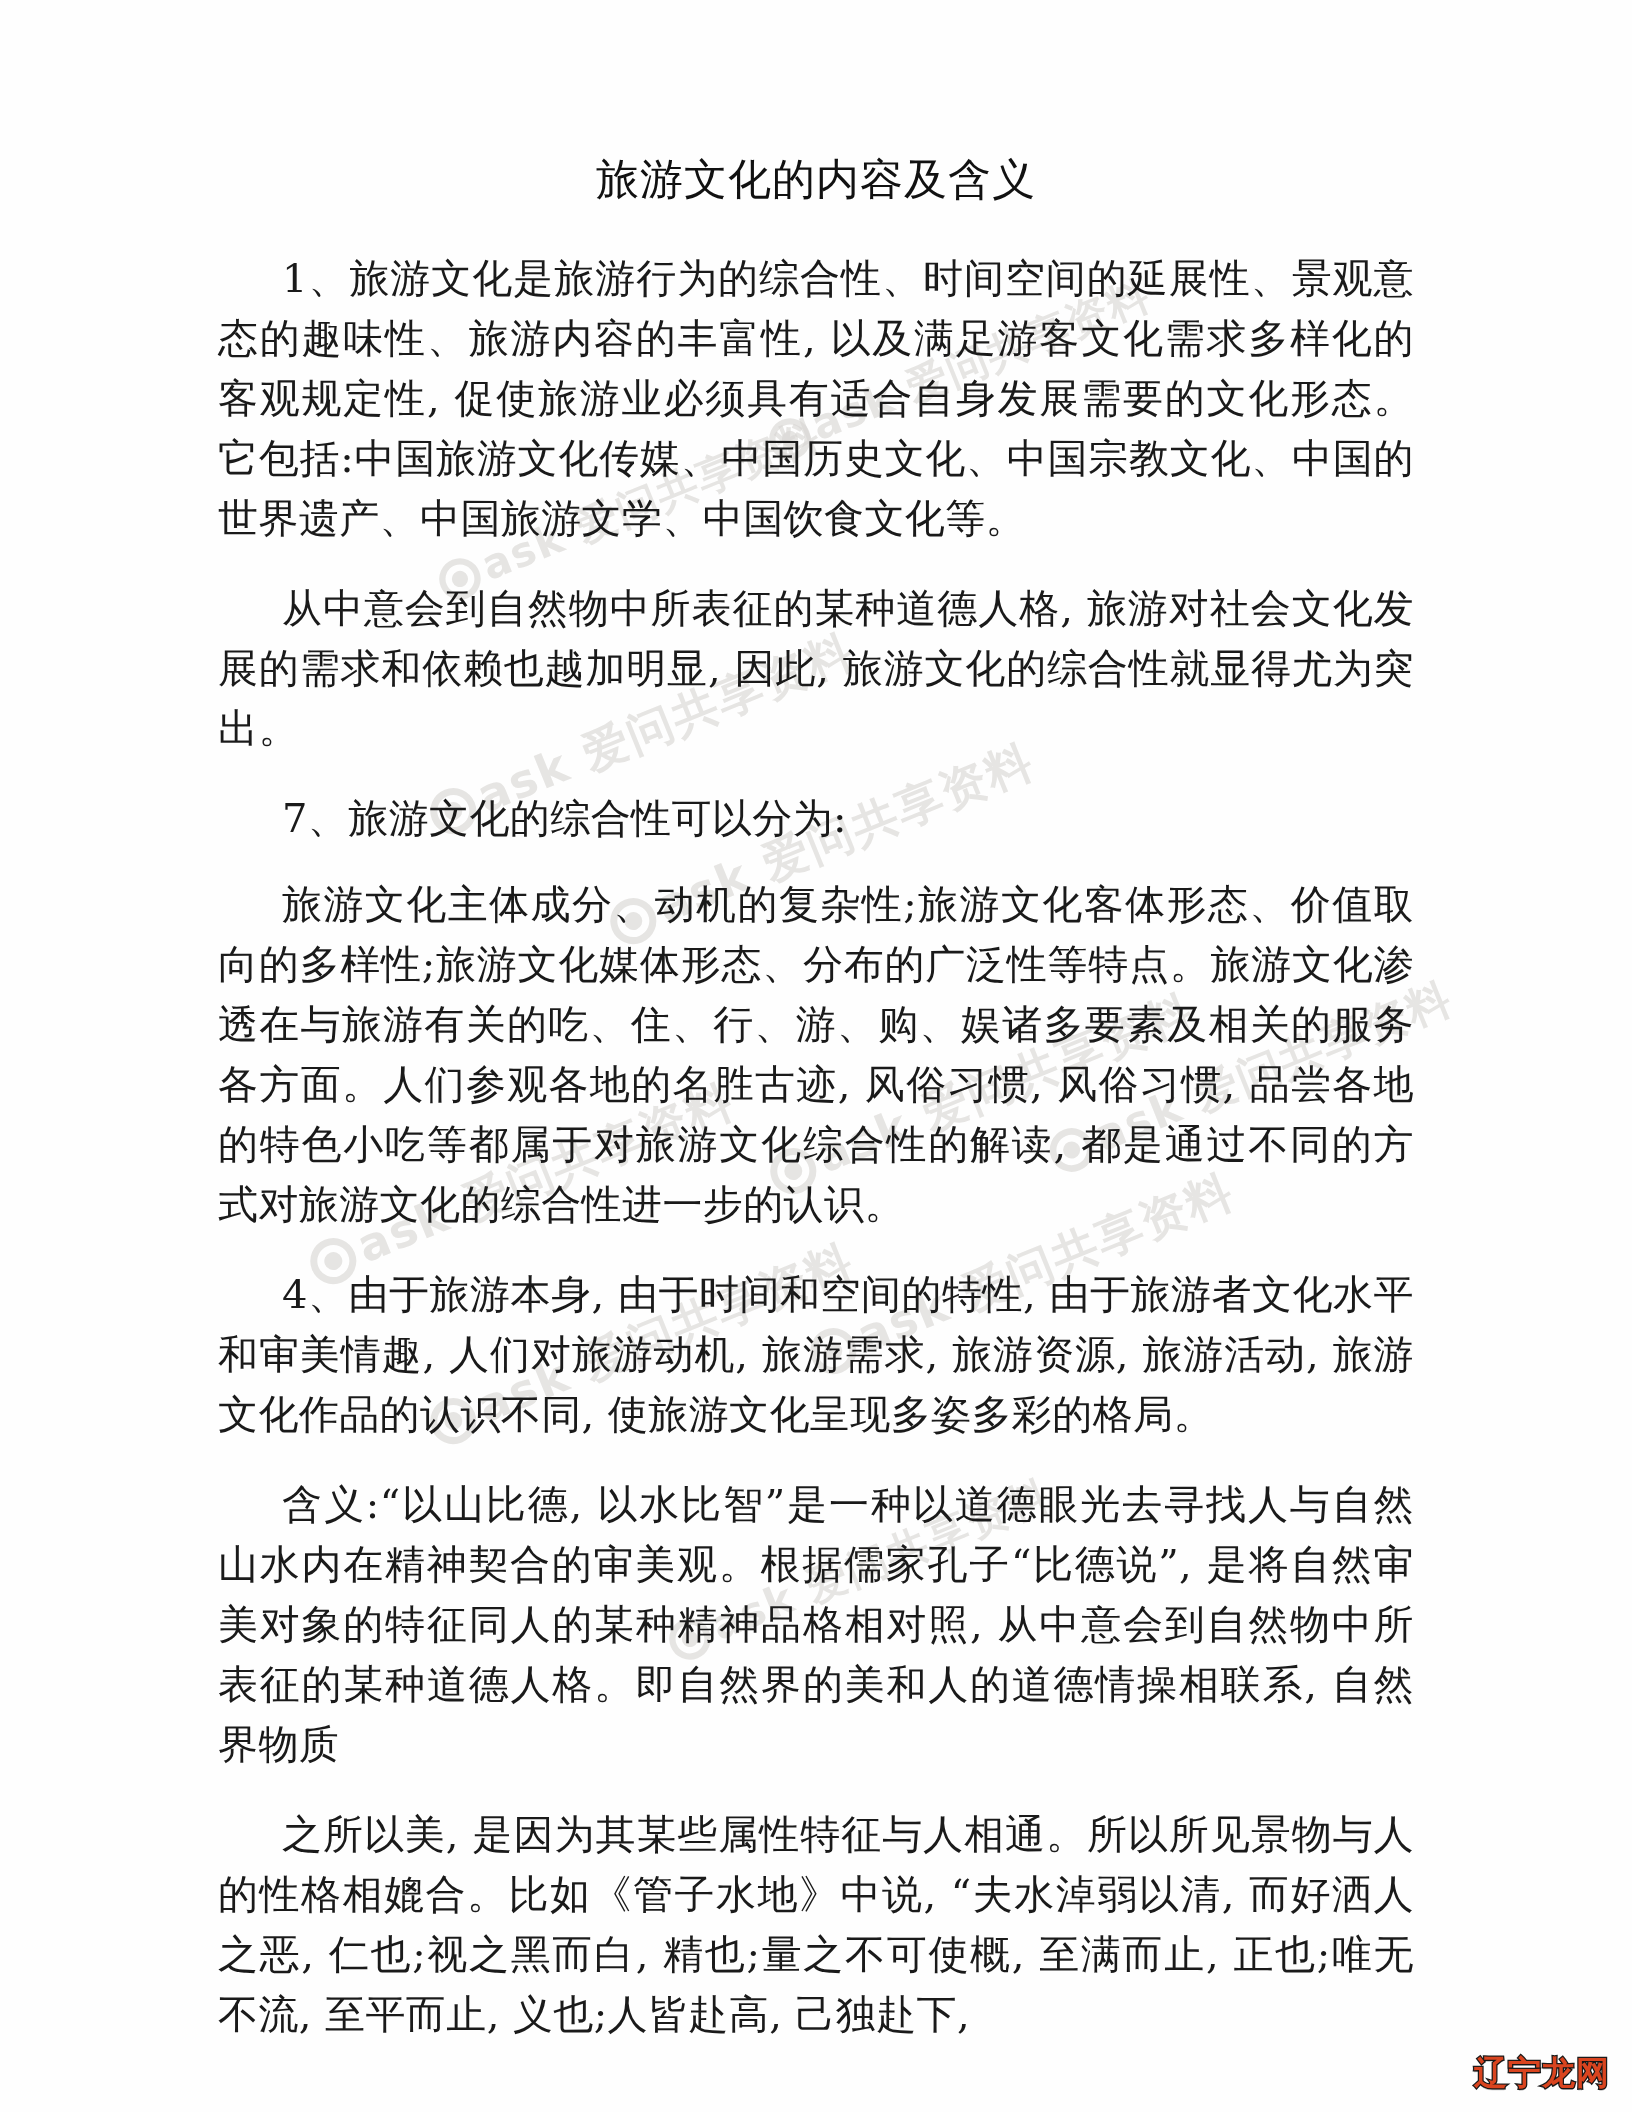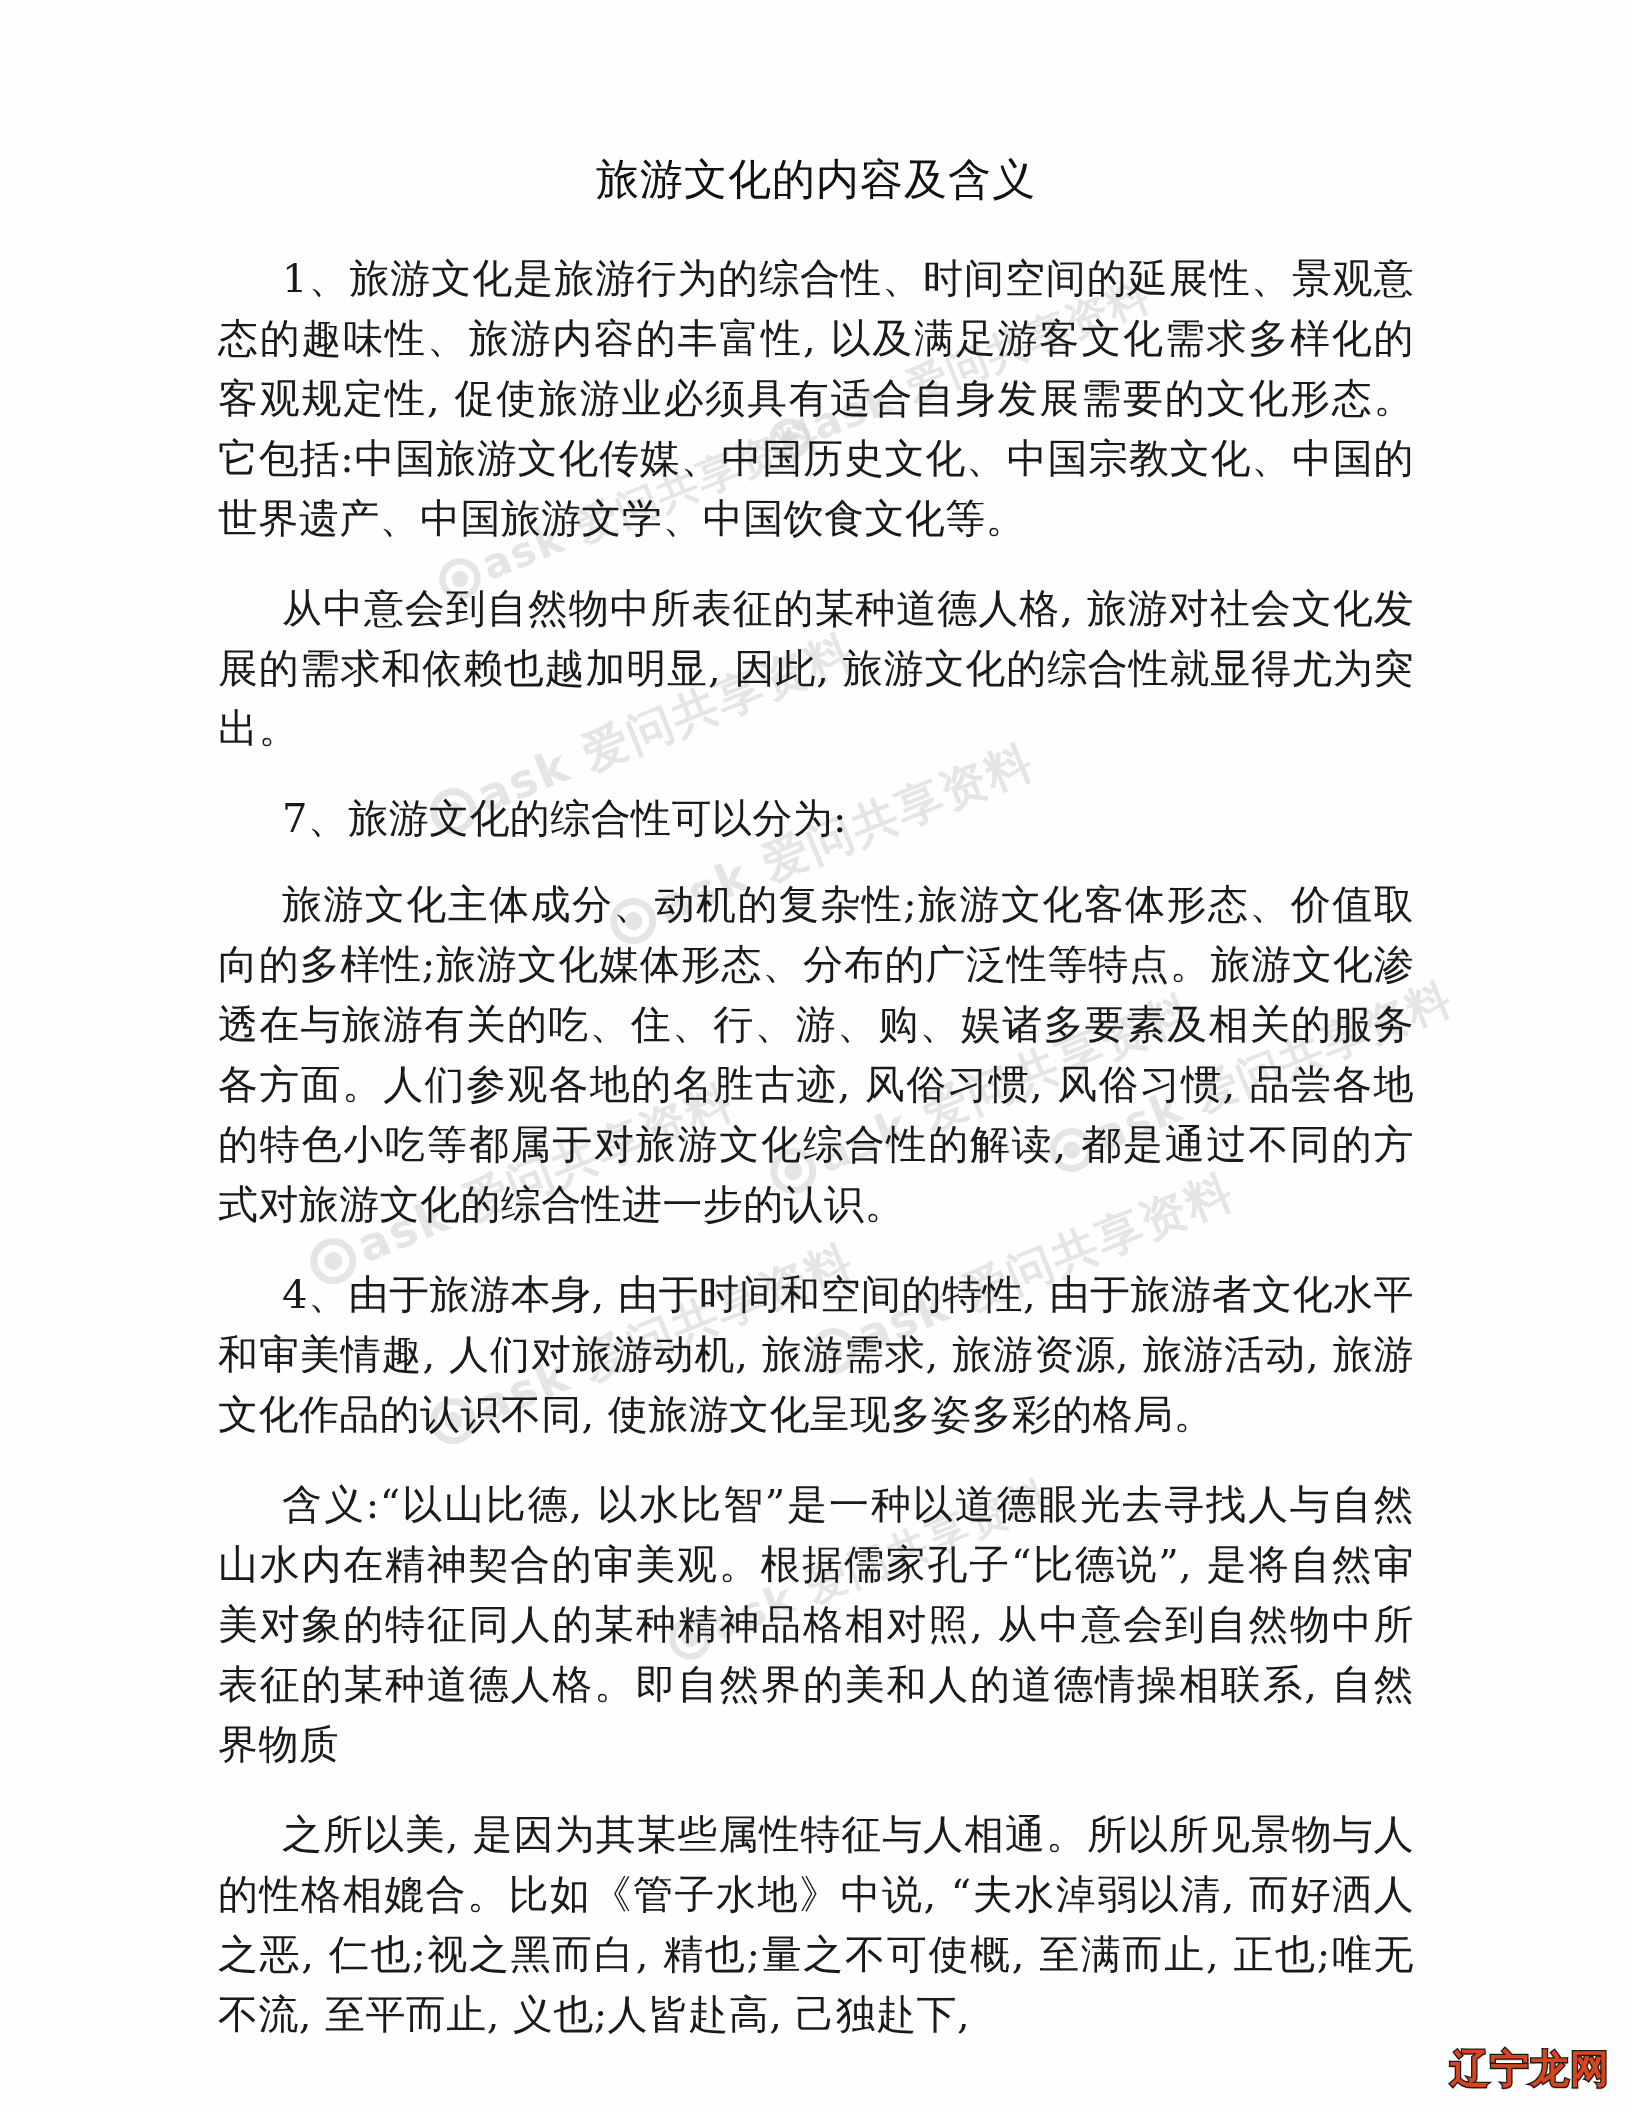--- a/index.html
+++ b/index.html
@@ -94,21 +94,21 @@
   }
   .para.tight { margin-bottom: 26px; }
 
   
   .site-badge {
     position: absolute;
     z-index: 3;
     right: 22px;
     bottom: 16px;
     font-family: "DejaVu Sans", "Liberation Sans", sans-serif;
-    font-size: 39px;
+    font-size: 33px;
     font-weight: 700;
     letter-spacing: 1px;
     color: #d9441f;
     -webkit-text-stroke: 2.5px #1b1b1b;
     paint-order: stroke fill;
     text-shadow: 0 2px 0 rgba(0,0,0,.25);
   }
 </style>
 </head>
 <body>

